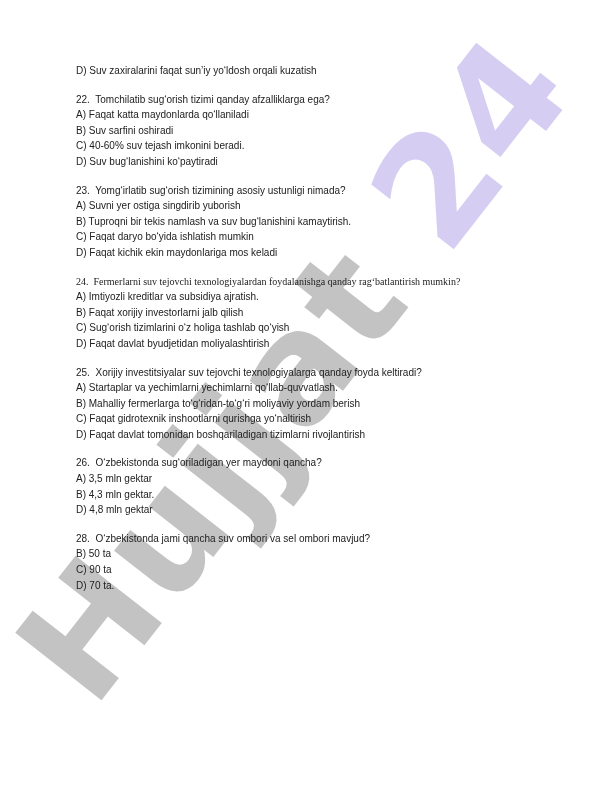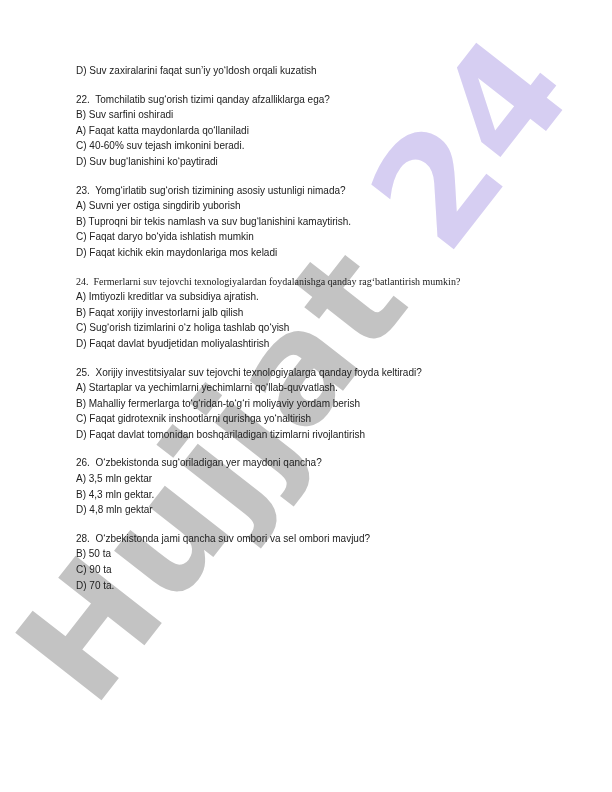--- a/index.html
+++ b/index.html
@@ -65,22 +65,22 @@
   <div class="watermark"><span class="wm-gray">Hujjat</span><span>&nbsp;</span><span class="wm-purple">24</span></div>
 
   <div class="content">
 
     <div class="block">
       <p>D) Suv zaxiralarini faqat sun’iy yo‘ldosh orqali kuzatish</p>
     </div>
 
     <div class="block">
       <p>22.&nbsp; Tomchilatib sug‘orish tizimi qanday afzalliklarga ega?</p>
+      <p>A) Faqat katta maydonlarda qo‘llaniladi</p>
       <p>B) Suv sarfini oshiradi</p>
-      <p>A) Faqat katta maydonlarda qo‘llaniladi</p>
       <p>C) 40-60% suv tejash imkonini beradi.</p>
       <p>D) Suv bug‘lanishini ko‘paytiradi</p>
     </div>
 
     <div class="block">
       <p>23.&nbsp; Yomg‘irlatib sug‘orish tizimining asosiy ustunligi nimada?</p>
       <p>A) Suvni yer ostiga singdirib yuborish</p>
       <p>B) Tuproqni bir tekis namlash va suv bug‘lanishini kamaytirish.</p>
       <p>C) Faqat daryo bo‘yida ishlatish mumkin</p>
       <p>D) Faqat kichik ekin maydonlariga mos keladi</p>

